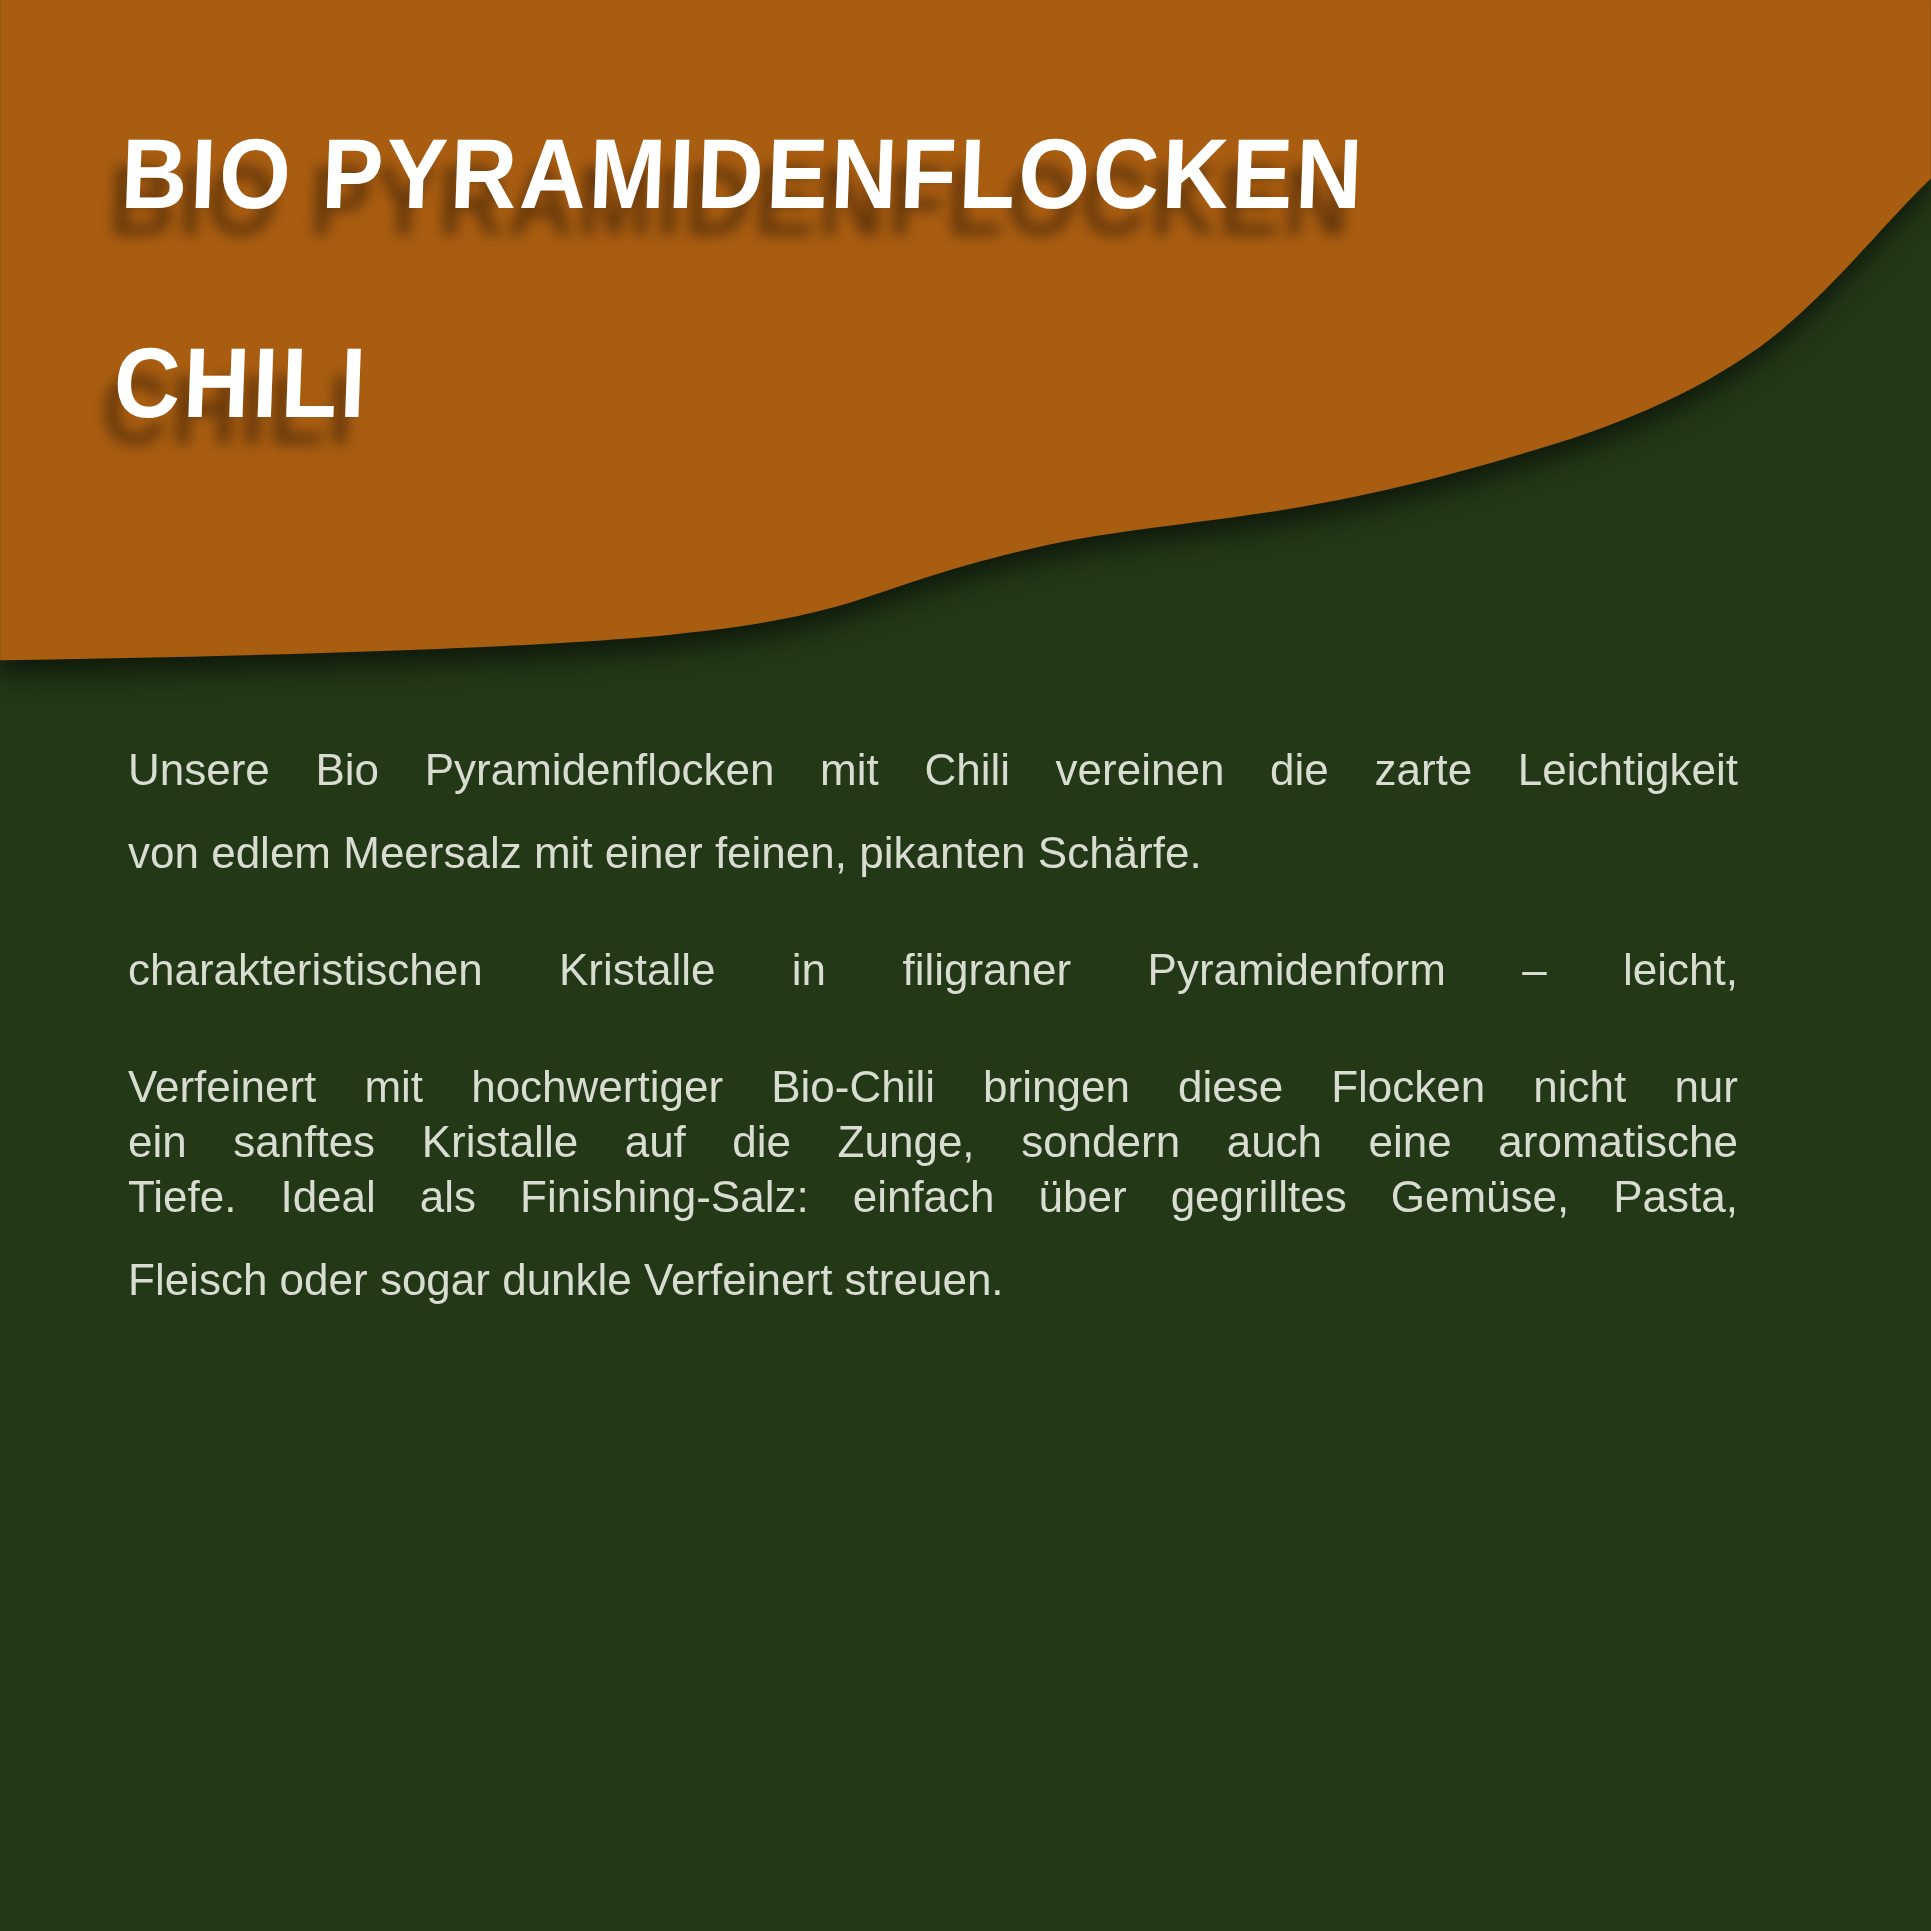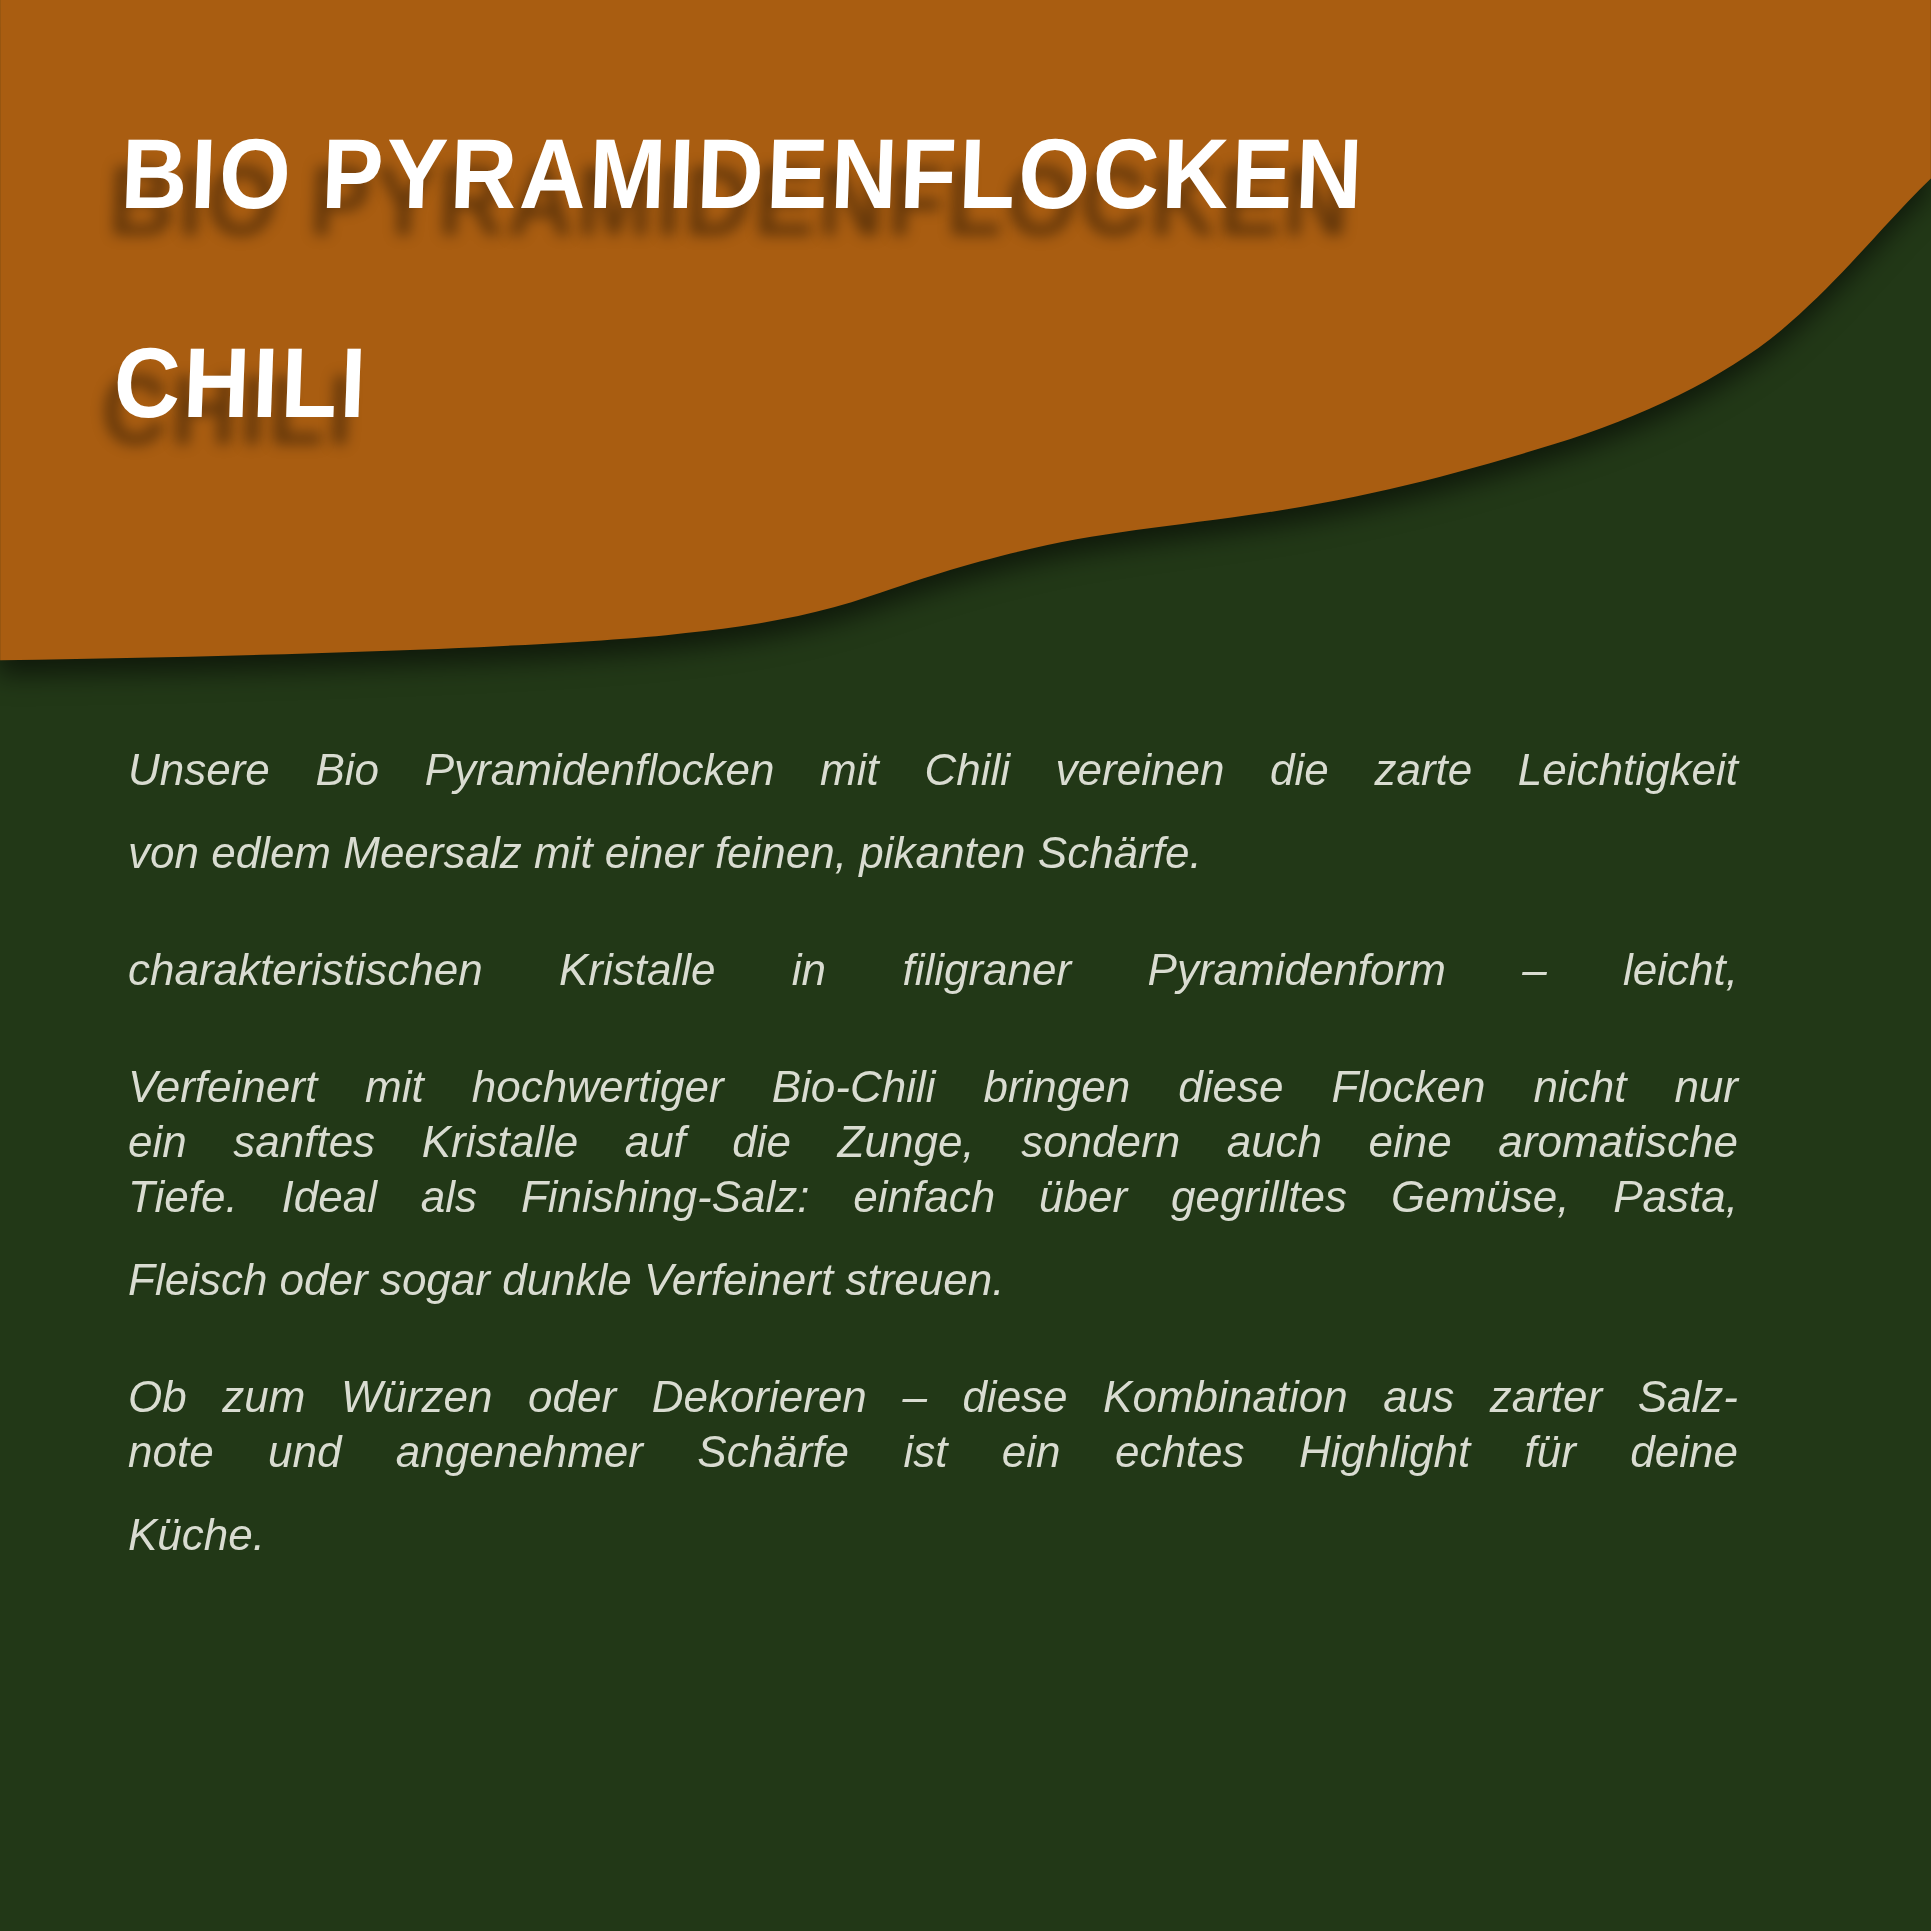--- a/index.html
+++ b/index.html
@@ -51,21 +51,20 @@
     margin-top: 50px;
   }
   .body-text {
     position: absolute;
     left: 128px;
     top: 742px;
     width: 1610px;
     color: var(--text);
     font-size: 44px;
     line-height: 55px;
-    font-style: italic;
   }
   .paragraph {
     margin: 0 0 62px 0;
   }
   .line {
     text-align: justify;
     text-align-last: justify;
   }
   .line.last {
     text-align: justify;
@@ -103,21 +102,16 @@
       </div>
       <div class="paragraph">
         <div class="line">charakteristischen Kristalle in filigraner Pyramidenform – leicht,</div>
       </div>
       <div class="paragraph">
         <div class="line">Verfeinert mit hochwertiger Bio-Chili bringen diese Flocken nicht nur</div>
         <div class="line">ein sanftes Kristalle auf die Zunge, sondern auch eine aromatische</div>
         <div class="line">Tiefe. Ideal als Finishing-Salz: einfach über gegrilltes Gemüse, Pasta,</div>
         <div class="line last">Fleisch oder sogar dunkle Verfeinert streuen.</div>
       </div>
-      <div class="paragraph">
-        <div class="line">Ob zum Würzen oder Dekorieren – diese Kombination aus zarter Salz-</div>
-        <div class="line">note und angenehmer Schärfe ist ein echtes Highlight für deine</div>
-        <div class="line last">Küche.</div>
-      </div>
     </div>
 
 </div>
 
 
 </body></html>

